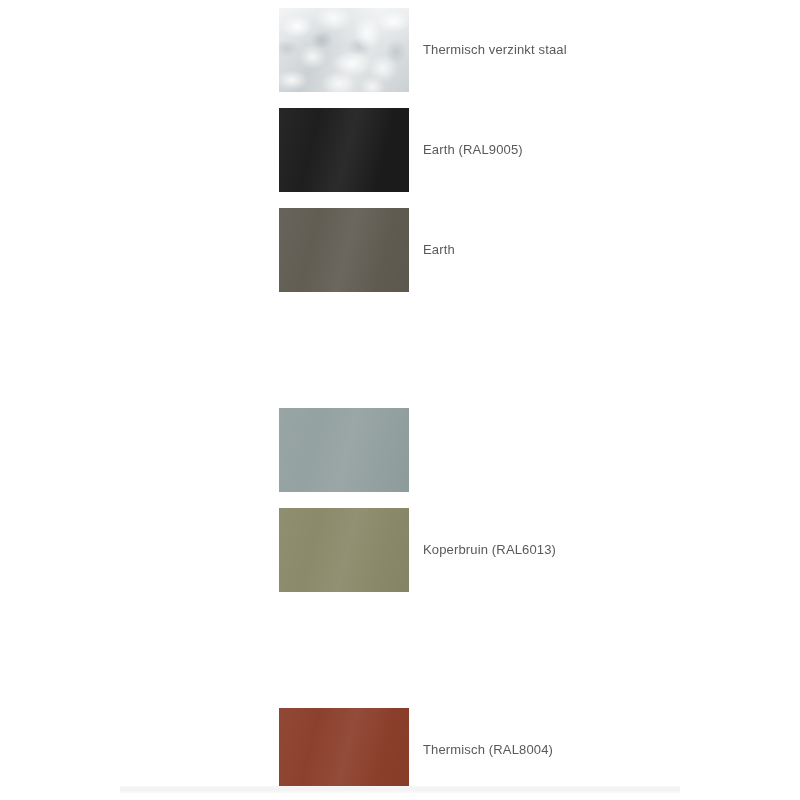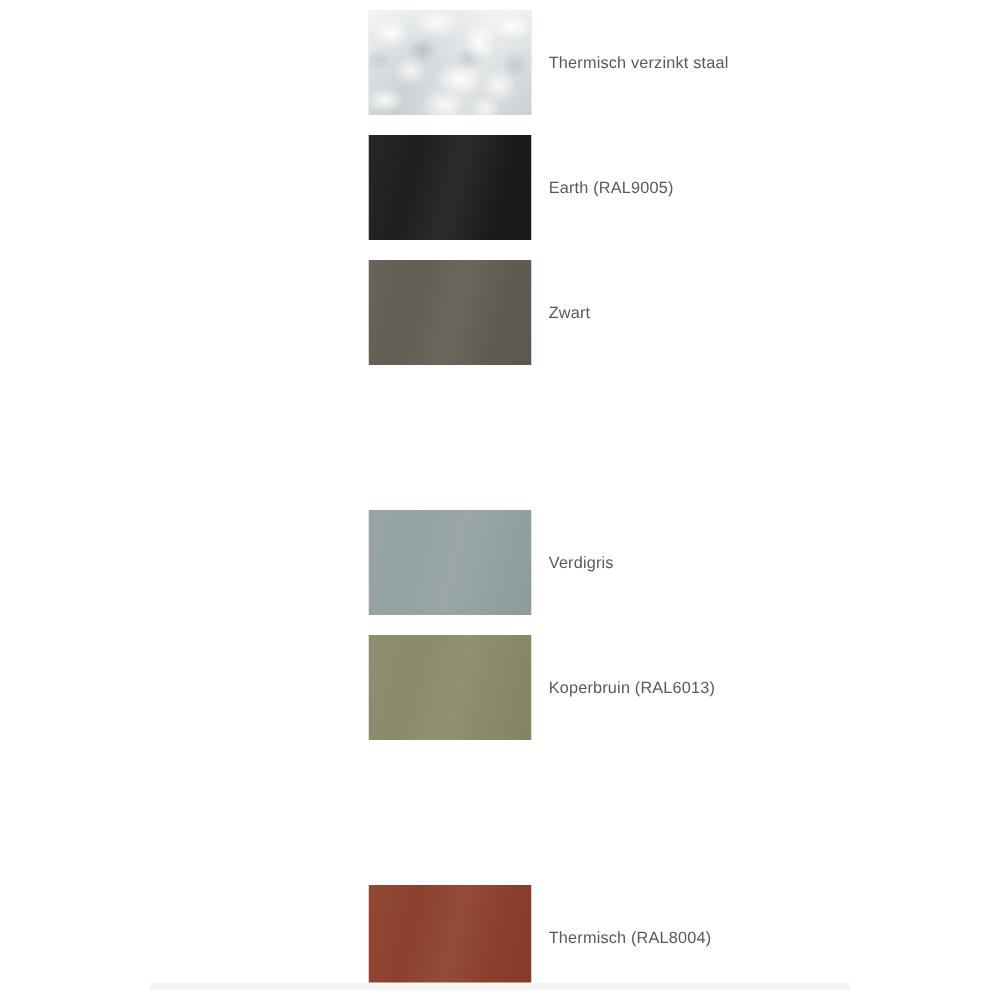--- a/index.html
+++ b/index.html
@@ -18,21 +18,21 @@
   #swatch-list {
     position: absolute;
     left: 0;
     top: 0;
     width: 800px;
     height: 800px;
   }
 
   .swatch-row {
     position: absolute;
-    left: 16px;
+    left: 0;
     width: 700px;
     height: 100px;
   }
 
   .swatch-chip {
     position: absolute;
     left: 279px;
     top: 8px;
     width: 130px;
     height: 84px;
@@ -106,27 +106,26 @@
     <div class="swatch-label">Thermisch verzinkt staal</div>
   </div>
 
   <div class="swatch-row" style="top:100px">
     <div class="swatch-chip sheen" style="background:#1b1b1b"></div>
     <div class="swatch-label">Earth (RAL9005)</div>
   </div>
 
   <div class="swatch-row" style="top:200px">
     <div class="swatch-chip sheen" style="background:#605b51"></div>
-    <div class="swatch-label">Zwart</div>
+    <div class="swatch-label">Earth</div>
   </div>
 
 
   <div class="swatch-row" style="top:400px">
     <div class="swatch-chip sheen" style="background:#93a0a0"></div>
-    <div class="swatch-label">Verdigris</div>
   </div>
 
   <div class="swatch-row" style="top:500px">
     <div class="swatch-chip sheen" style="background:#898868"></div>
     <div class="swatch-label">Koperbruin (RAL6013)</div>
   </div>
 
 
   <div class="swatch-row" style="top:700px">
     <div class="swatch-chip sheen" style="background:#8a3e2a"></div>

